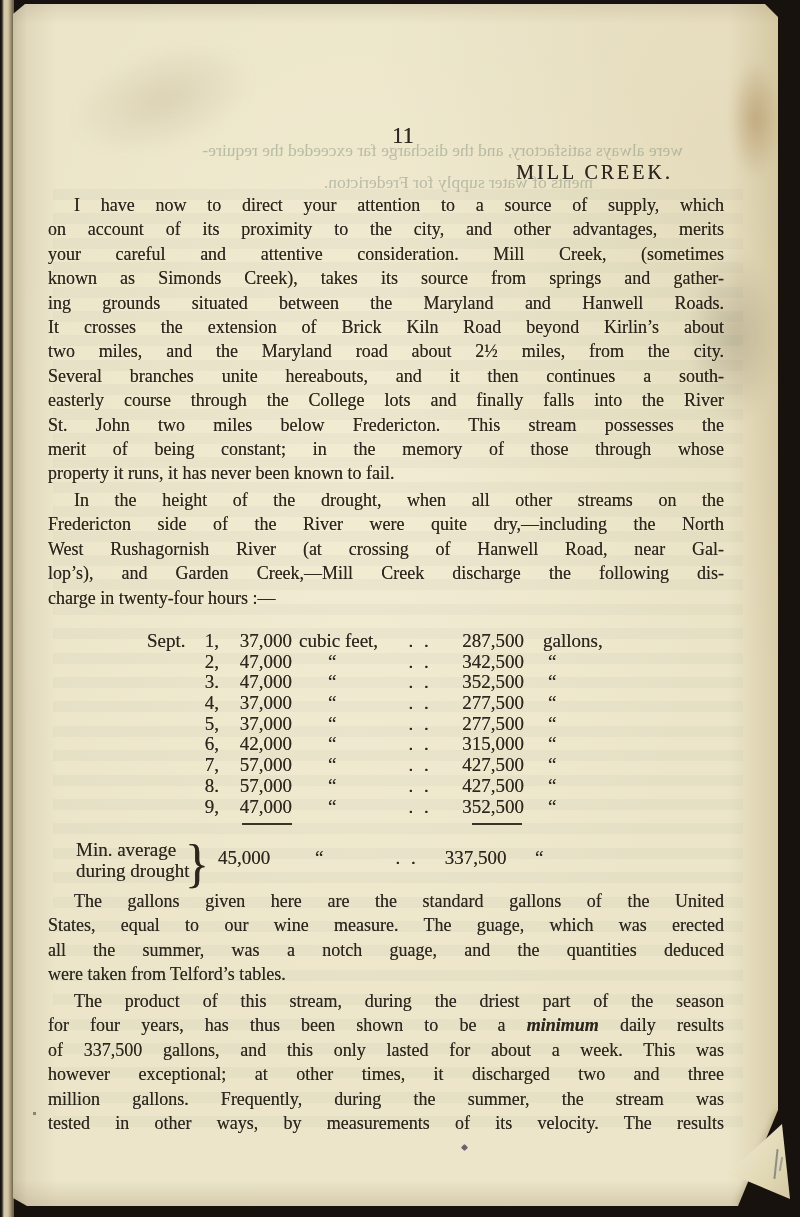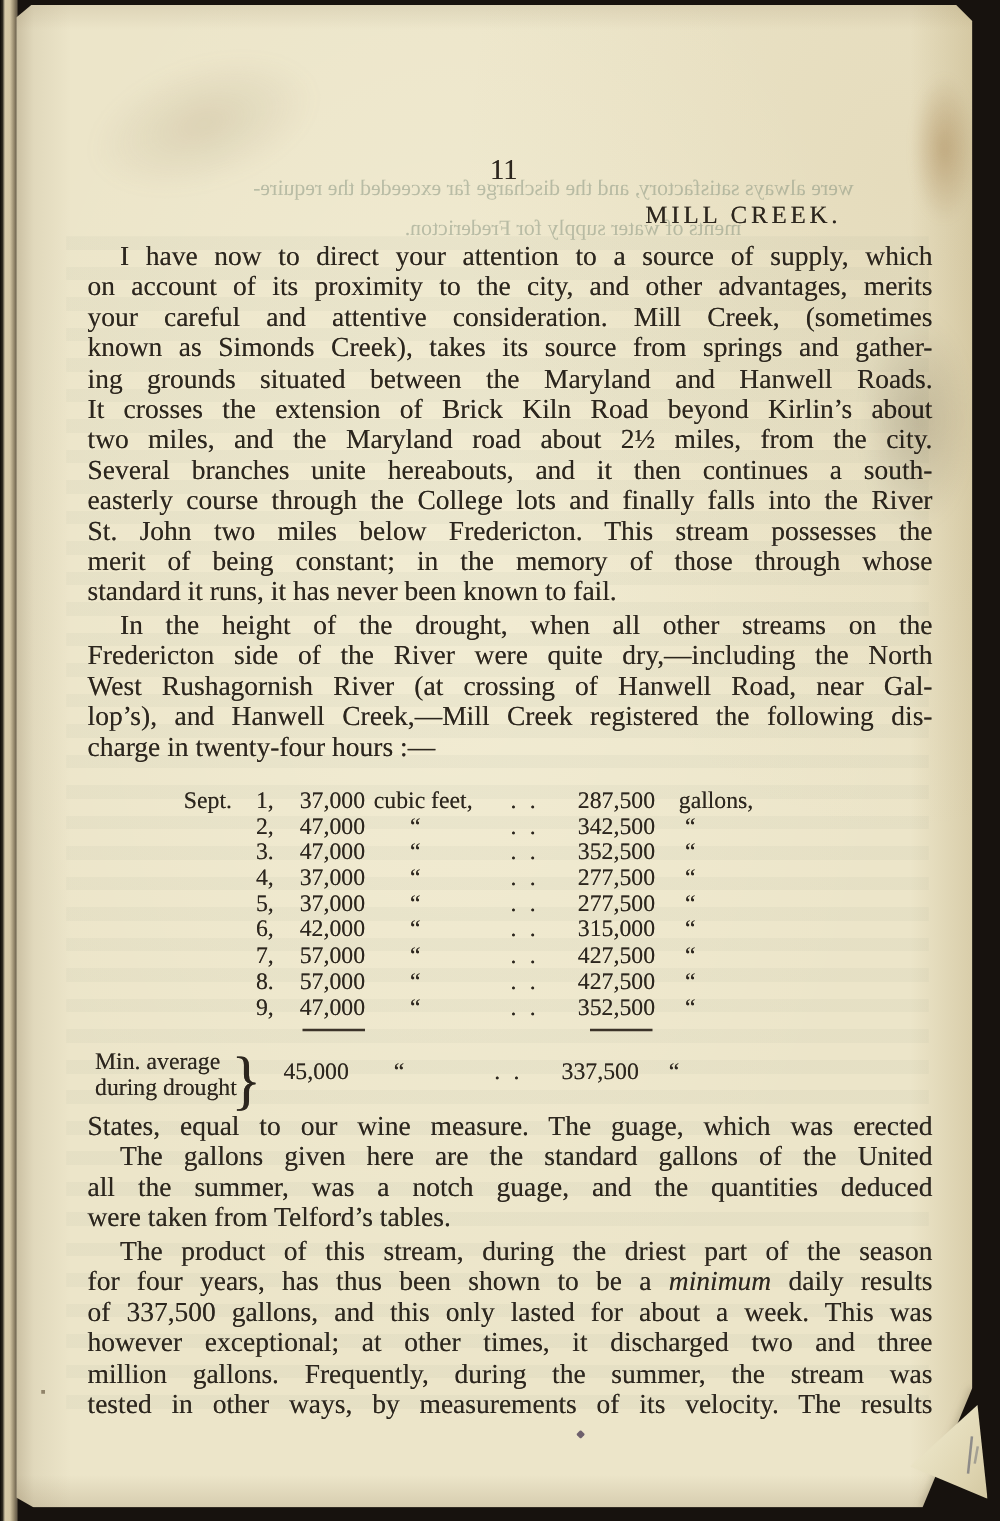--- a/index.html
+++ b/index.html
@@ -33,45 +33,45 @@
     pointer-events:none;
   }
   .ink{color:#2c261e;text-shadow:0 0 .5px rgba(44,38,30,.65);}
   .abs{position:absolute;}
   .ghost{
     color:rgba(125,140,122,.48);transform:scaleX(-1);filter:blur(.6px);
     font-size:17.5px;white-space:nowrap;z-index:1;
   }
   .pagenum{left:50px;top:119px;width:680px;text-align:center;font-size:23px;z-index:2;}
   .title{left:50px;top:157px;width:610px;text-align:right;font-size:20px;letter-spacing:3px;z-index:2;}
-  .para{left:57px;width:676px;font-size:22px;line-height:24.4px;z-index:2;}
+  .para{left:35px;width:676px;font-size:18px;line-height:24.4px;z-index:2;}
   .jline{text-align:justify;text-align-last:justify;white-space:normal;}
   .lastline{text-align:left;text-align-last:left;}
   .indent{text-indent:26px;}
-  .para em{font-style:italic;}
+  .para em{font-style:italic;font-weight:bold;}
   
   .dtable{left:134px;top:626px;width:470px;font-size:19px;z-index:2;}
   .trow{display:grid;grid-template-columns:40px 32px 73px 95px 66px 71px 80px;height:20.7px;align-items:baseline;}
   .c-month{text-align:left;}
   .c-day,.c-val,.c-gval{text-align:right;}
   .c-unit{text-align:left;padding-left:7px;}
   .c-unit.ditto{padding-left:36px;}
   .c-sep{text-align:center;letter-spacing:3px;}
   .c-gunit{text-align:left;padding-left:19px;}
   .c-gunit.ditto{padding-left:24px;}
   .dashrow{position:relative;height:16px;}
   .dash{position:absolute;top:7px;width:50px;border-top:2px solid #3b3329;}
   .dash.d1{left:95px;}
   .dash.d2{left:325px;}
   
   .minrow{left:50px;top:829px;width:580px;height:56px;display:grid;
     grid-template-columns:122px 24px 70px 95px 66px 71px 80px;font-size:19px;z-index:2;}
   .minlabels{line-height:21px;padding-left:13px;padding-top:6px;white-space:nowrap;}
   .minbrace{font-size:50px;line-height:50px;padding-top:4px;transform:scaleY(1.05);transform-origin:top left;}
-  .m-val,.m-gval{text-align:right;padding-top:14px;}
+  .m-val,.m-gval{text-align:center;padding-top:14px;}
   .m-unit{text-align:left;padding-left:36px;padding-top:14px;}
   .m-sep{text-align:center;letter-spacing:3px;padding-top:14px;}
   .m-gunit{text-align:left;padding-left:24px;padding-top:14px;}
   
   .stain{position:absolute;border-radius:50%;pointer-events:none;mix-blend-mode:multiply;}
   .stain-rust{left:716px;top:55px;width:52px;height:120px;
     background:radial-gradient(ellipse,rgba(160,112,50,.34),rgba(160,112,50,0) 70%);filter:blur(4px);z-index:3;}
   .stain-gray{left:676px;top:245px;width:90px;height:175px;
     background:radial-gradient(ellipse,rgba(108,98,78,.26),rgba(108,98,78,0) 70%);filter:blur(5px);z-index:3;}
   .stain-topleft{left:55px;top:45px;width:190px;height:100px;transform:rotate(-18deg);
@@ -110,28 +110,28 @@
     <div class="jline">on account of its proximity to the city, and other advantages, merits</div>
     <div class="jline">your careful and attentive consideration.  Mill Creek, (sometimes</div>
     <div class="jline">known as Simonds Creek), takes its source from springs and gather-</div>
     <div class="jline">ing grounds situated between the Maryland and Hanwell Roads.</div>
     <div class="jline">It crosses the extension of Brick Kiln Road beyond Kirlin’s about</div>
     <div class="jline">two miles, and the Maryland road about 2½ miles, from the city.</div>
     <div class="jline">Several branches unite hereabouts, and it then continues a south-</div>
     <div class="jline">easterly course through the College lots and finally falls into the River</div>
     <div class="jline">St. John two miles below Fredericton.  This stream possesses the</div>
     <div class="jline">merit of being constant; in the memory of those through whose</div>
-    <div class="lastline">standard it runs, it has never been known to fail.</div>
+    <div class="lastline">property it runs, it has never been known to fail.</div>
   </div>
 
   <div class="abs para ink" style="top:484px;">
     <div class="jline indent">In the height of the drought, when all other streams on the</div>
     <div class="jline">Fredericton side of the River were quite dry,—including the North</div>
     <div class="jline">West Rushagornish River (at crossing of Hanwell Road, near Gal-</div>
-    <div class="jline">lop’s), and Hanwell Creek,—Mill Creek registered the following dis-</div>
+    <div class="jline">lop’s), and Garden Creek,—Mill Creek discharge the following dis-</div>
     <div class="lastline">charge in twenty-four hours :—</div>
   </div>
 
   <div class="abs dtable ink">
     <div class="trow">
       <span class="c-month">Sept.</span>
       <span class="c-day">1,</span>
       <span class="c-val">37,000</span>
       <span class="c-unit">cubic feet,</span>
       <span class="c-sep">. .</span>
@@ -223,22 +223,22 @@
     </div>
     <span class="minbrace">}</span>
     <span class="m-val">45,000</span>
     <span class="m-unit">“</span>
     <span class="m-sep">. .</span>
     <span class="m-gval">337,500</span>
     <span class="m-gunit">“</span>
   </div>
 
   <div class="abs para ink" style="top:885px;">
+    <div class="jline indent">The gallons given here are the standard gallons of the United</div>
     <div class="jline">States, equal to our wine measure.  The guage, which was erected</div>
-    <div class="jline indent">The gallons given here are the standard gallons of the United</div>
     <div class="jline">all the summer, was a notch guage, and the quantities deduced</div>
     <div class="lastline">were taken from Telford’s tables.</div>
   </div>
 
   <div class="abs para ink" style="top:985px;">
     <div class="jline indent">The product of this stream, during the driest part of the season</div>
     <div class="jline"><span>for four years, has thus been shown to be a </span><em>minimum</em><span> daily results</span></div>
     <div class="jline">of 337,500 gallons, and this only lasted for about a week.  This was</div>
     <div class="jline">however exceptional; at other times, it discharged two and three</div>
     <div class="jline">million gallons.  Frequently, during the summer, the stream was</div>

